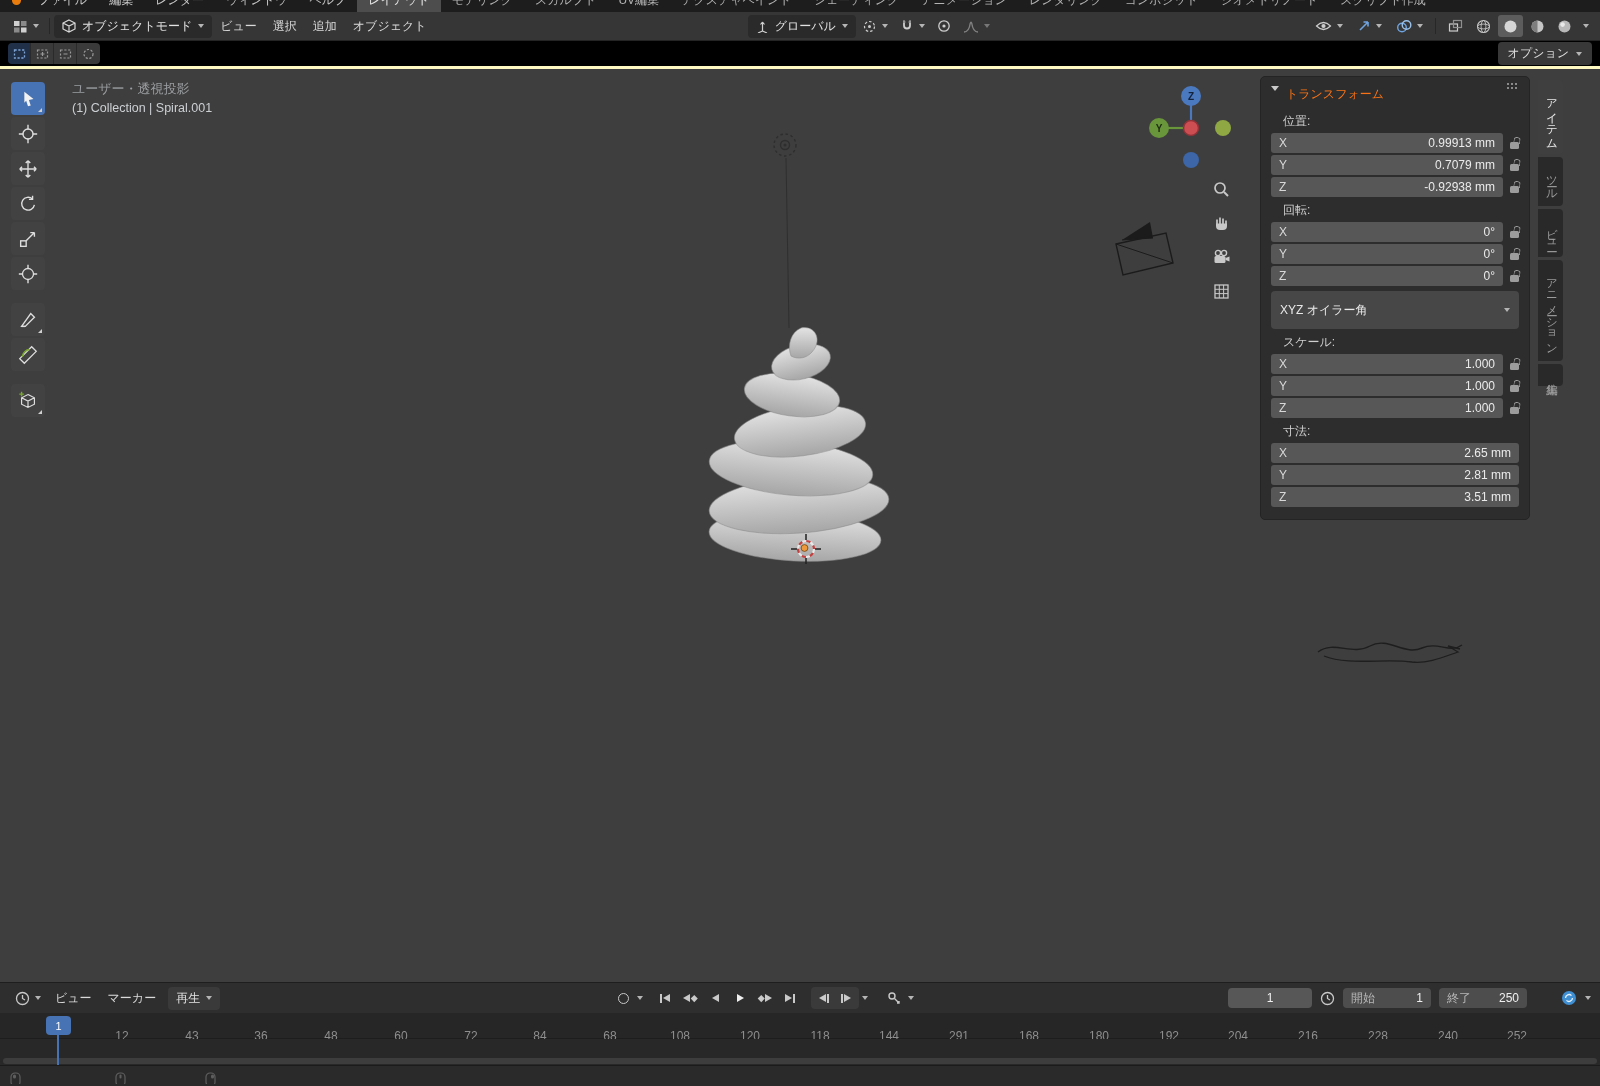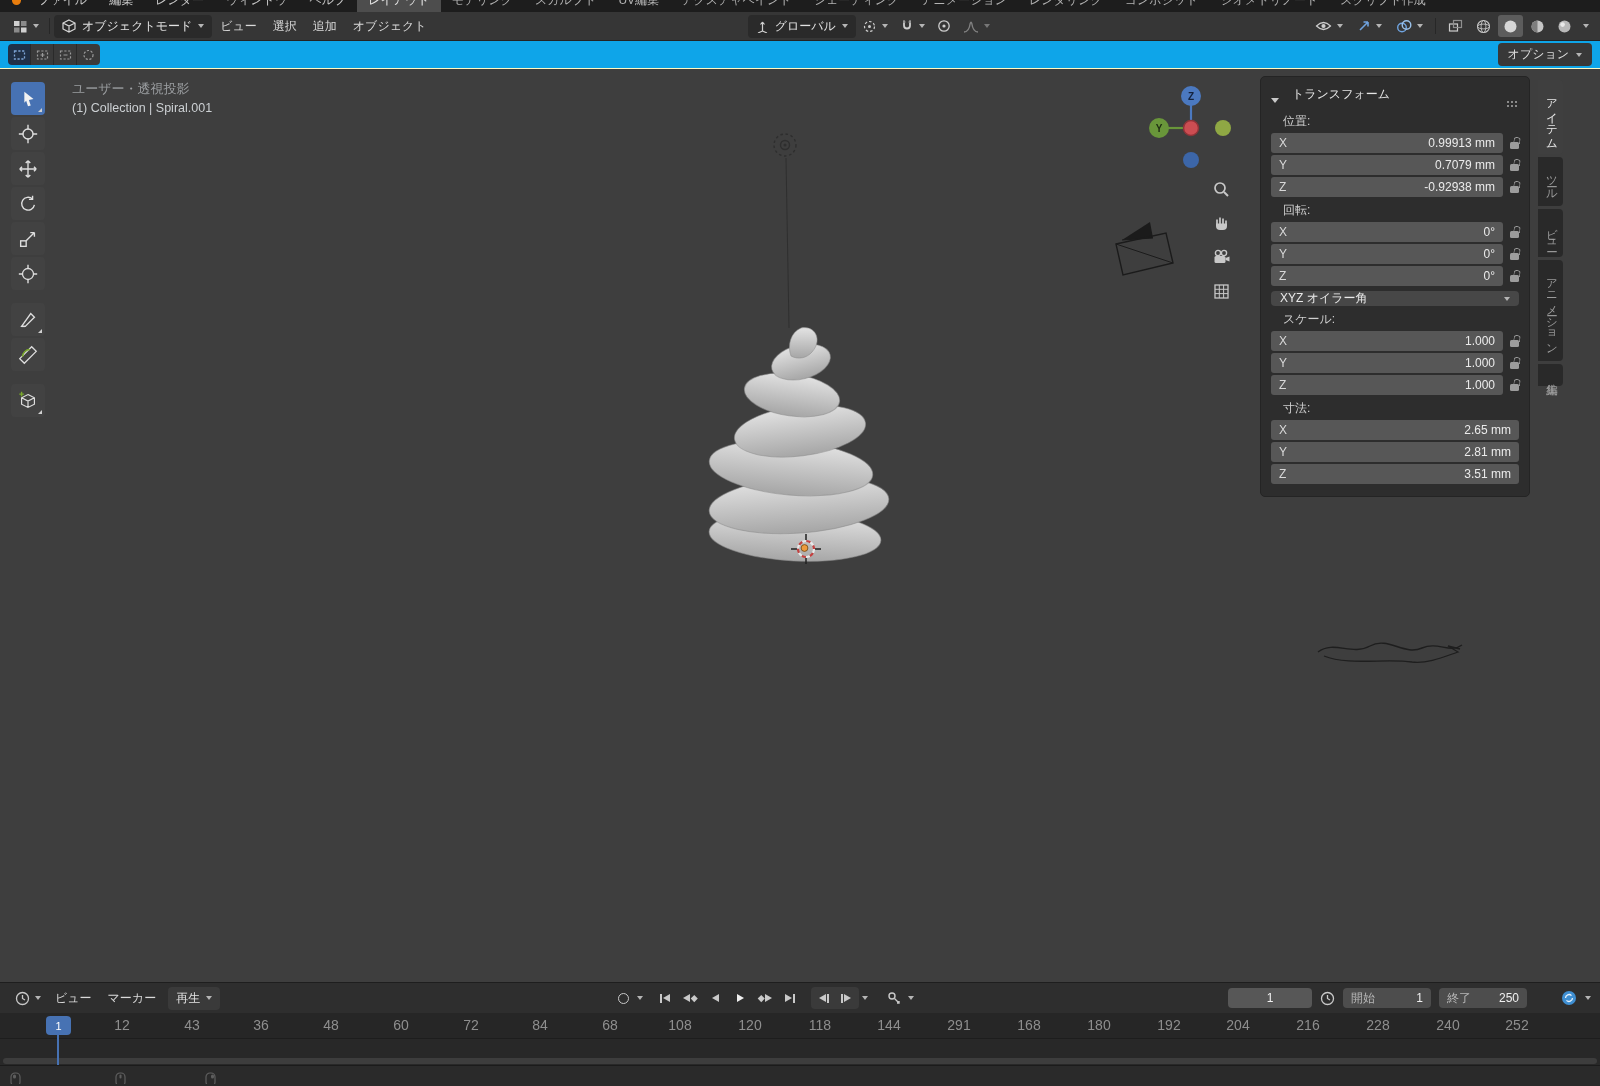--- a/index.html
+++ b/index.html
@@ -23,21 +23,21 @@
 
 .vheader{position:absolute;left:0;top:12px;right:0;height:29px;background:#363636;border-bottom:1px solid #242424;display:flex;align-items:center;padding:0 7px;z-index:15}
 .hbtn{display:flex;align-items:center;gap:5px;padding:3px 6px;border-radius:4px}
 .dd{display:flex;align-items:center;gap:6px;background:#2a2a2a;border-radius:4px;padding:3px 8px;color:#e3e3e3;white-space:nowrap}
 .menu-item{padding:0 8px;color:#dadada;height:100%;display:flex;align-items:center;white-space:nowrap}
 .hdr-right{margin-left:auto;display:flex;align-items:center;gap:2px}
 .shbtn{width:25px;height:22px;border-radius:3px;display:flex;align-items:center;justify-content:center;flex:none}
 .shbtn.active{background:#5c5c5c}
 
 
-.tsettings{position:absolute;left:0;top:41px;right:0;height:28px;background:#0ea5e9;border-bottom:1px solid #fef9c3;display:flex;align-items:center;padding:0 8px;z-index:15}
+.tsettings{position:absolute;left:0;top:41px;right:0;height:28px;background:#000000;border-bottom:3px solid #fef9c3;display:flex;align-items:center;padding:0 8px;z-index:15}
 .selmode{display:flex;border-radius:4px;overflow:hidden}
 .smbtn{width:23px;height:21px;background:#3a3a3a;display:flex;align-items:center;justify-content:center;border-right:1px solid #2a2a2a;flex:none}
 .smbtn:last-child{border-right:none}
 .smbtn.active{background:#203048}
 .optbtn{margin-left:auto;display:flex;align-items:center;gap:7px;background:#383838;border-radius:4px;padding:3px 10px;color:#dcdcdc}
 
 
 .toolcol{position:absolute;left:11px;top:82px;display:flex;flex-direction:column;gap:2px;z-index:8}
 .tool{width:34px;height:33px;background:rgba(66,66,66,.9);border-radius:4px;display:flex;align-items:center;justify-content:center;position:relative;flex:none}
 .tool.active{background:#4772b3}
@@ -46,32 +46,32 @@
 
 
 .viewtext1{position:absolute;left:72px;top:80px;font-size:13px;color:#9b9ea1;z-index:4}
 .viewtext2{position:absolute;left:72px;top:101px;font-size:12.5px;color:#ccd0d3;z-index:4}
 
 
 .navbtn{position:absolute;left:1208px;width:26px;height:26px;display:flex;align-items:center;justify-content:center;border-radius:50%;z-index:7}
 
 
 .npanel{position:absolute;left:1260px;top:76px;width:270px;background:rgba(45,45,45,.96);border:1px solid #242424;border-radius:5px;padding:6px 10px 10px;z-index:9}
-.phead{display:flex;align-items:flex-end;gap:13px;padding:3px 0 6px;color:#e5e5e5}
+.phead{display:flex;align-items:flex-start;gap:7px;padding:3px 0 6px;color:#f97316}
 .coll{width:0;height:0;border-left:4px solid transparent;border-right:4px solid transparent;border-top:5px solid #c9c9c9;flex:none}
 .ddots{width:2px;height:2px;background:#8a8a8a;box-shadow:0 4px 0 #8a8a8a,4px 0 0 #8a8a8a,4px 4px 0 #8a8a8a,8px 0 0 #8a8a8a,8px 4px 0 #8a8a8a;margin-left:auto;margin-right:10px;margin-top:-3px}
 .sec{color:#cfcfcf;margin:4px 12px 3px}
 .fgroup{display:flex;flex-direction:column;gap:2px;margin-bottom:5px}
 .frow{display:flex;align-items:center;gap:7px}
 .pfield{flex:1;height:20px;background:#575757;border-radius:3px;display:flex;align-items:center;padding:0 8px;color:#ebebeb}
 .pfield .ax{width:16px;color:#d8d8d8}
 .pfield .val{margin-left:auto}
 .lock{position:relative;width:9px;height:7px;background:#9c9c9c;border-radius:1.5px;flex:none;margin-top:4px}
 .lock:before{content:"";position:absolute;left:2px;top:-5px;width:5px;height:6px;border:1.5px solid #9c9c9c;border-bottom:none;border-radius:3px 3px 0 0;transform:translateX(1.5px) rotate(10deg)}
-.pdrop{height:15px;background:#474747;border-radius:4px;display:flex;align-items:center;padding:0 9px;margin:3px 0 5px;color:#e8e8e8}
+.pdrop{height:38px;background:#474747;border-radius:4px;display:flex;align-items:center;padding:0 9px;margin:3px 0 5px;color:#e8e8e8}
 .pdrop .chev{margin-left:auto}
 
 
 .tabcol{position:absolute;left:1538px;top:80px;width:25px;display:flex;flex-direction:column;gap:3px;z-index:9}
 .vtab{writing-mode:vertical-rl;text-orientation:mixed;background:rgba(38,38,38,.85);color:#9b9b9b;padding:11px 4px;border-radius:0 4px 4px 0;font-size:11.5px;white-space:nowrap}
 .vtab.active{background:#3f3f3f;color:#e9e9e9}
 
 
 .timeline{position:absolute;left:0;top:982px;right:0;height:83px;background:#2c2c2c;border-top:1px solid #1e1e1e;z-index:15}
 .tl-header{position:relative;height:30px;display:flex;align-items:center;padding:0 9px;background:#2e2e2e}
@@ -82,21 +82,21 @@
 .tri-l{width:0;height:0;border-top:4.5px solid transparent;border-bottom:4.5px solid transparent;border-right:7px solid #c9c9c9}
 .tbar{width:2px;height:9px;background:#c9c9c9}
 .tdia{width:4.5px;height:4.5px;background:#c9c9c9;transform:rotate(45deg);margin:0 1px}
 .rec{width:11px;height:11px;border:1.5px solid #c9c9c9;border-radius:50%}
 .tl-right{margin-left:auto;display:flex;align-items:center;gap:8px}
 .numfield{height:20px;background:#575757;border-radius:4px;display:flex;align-items:center;justify-content:center;color:#f2f2f2;padding:0 8px}
 .sefield{height:20px;width:88px;background:#4d4d4d;border-radius:4px;display:flex;align-items:center;padding:0 8px;gap:4px}
 .sefield .lbl{color:#b7b7b7}
 .sefield .v{margin-left:auto;color:#f0f0f0}
 .ruler{position:absolute;left:0;top:30px;right:0;height:26px;background:#262626;border-bottom:1px solid #1d1d1d}
-.rnum{position:absolute;top:4px;transform:translateX(-50%);color:#8e8e8e;font-size:14px}
+.rnum{position:absolute;top:16px;transform:translateX(-50%);color:#8e8e8e;font-size:12px}
 .cfbadge{position:absolute;left:46px;top:3px;width:25px;height:19px;background:#4772b3;border-radius:4px;color:#fff;display:flex;align-items:center;justify-content:center;font-size:11px;z-index:2}
 .cfline{position:absolute;left:57px;top:52px;width:2px;height:30px;background:#4772b3;z-index:2}
 .tl-track{position:absolute;left:0;top:56px;right:0;bottom:0;background:#282828}
 .tl-scroll{position:absolute;left:3px;right:3px;bottom:1px;height:6px;background:#3d3d3d;border-radius:3px}
 
 
 .statusbar{position:absolute;left:0;top:1065px;right:0;height:21px;background:#2a2a2a;border-top:1px solid #1b1b1b;z-index:15;overflow:hidden}
 .mouse-hint{position:absolute;top:6px;opacity:.55}
 </style>
 </head>

